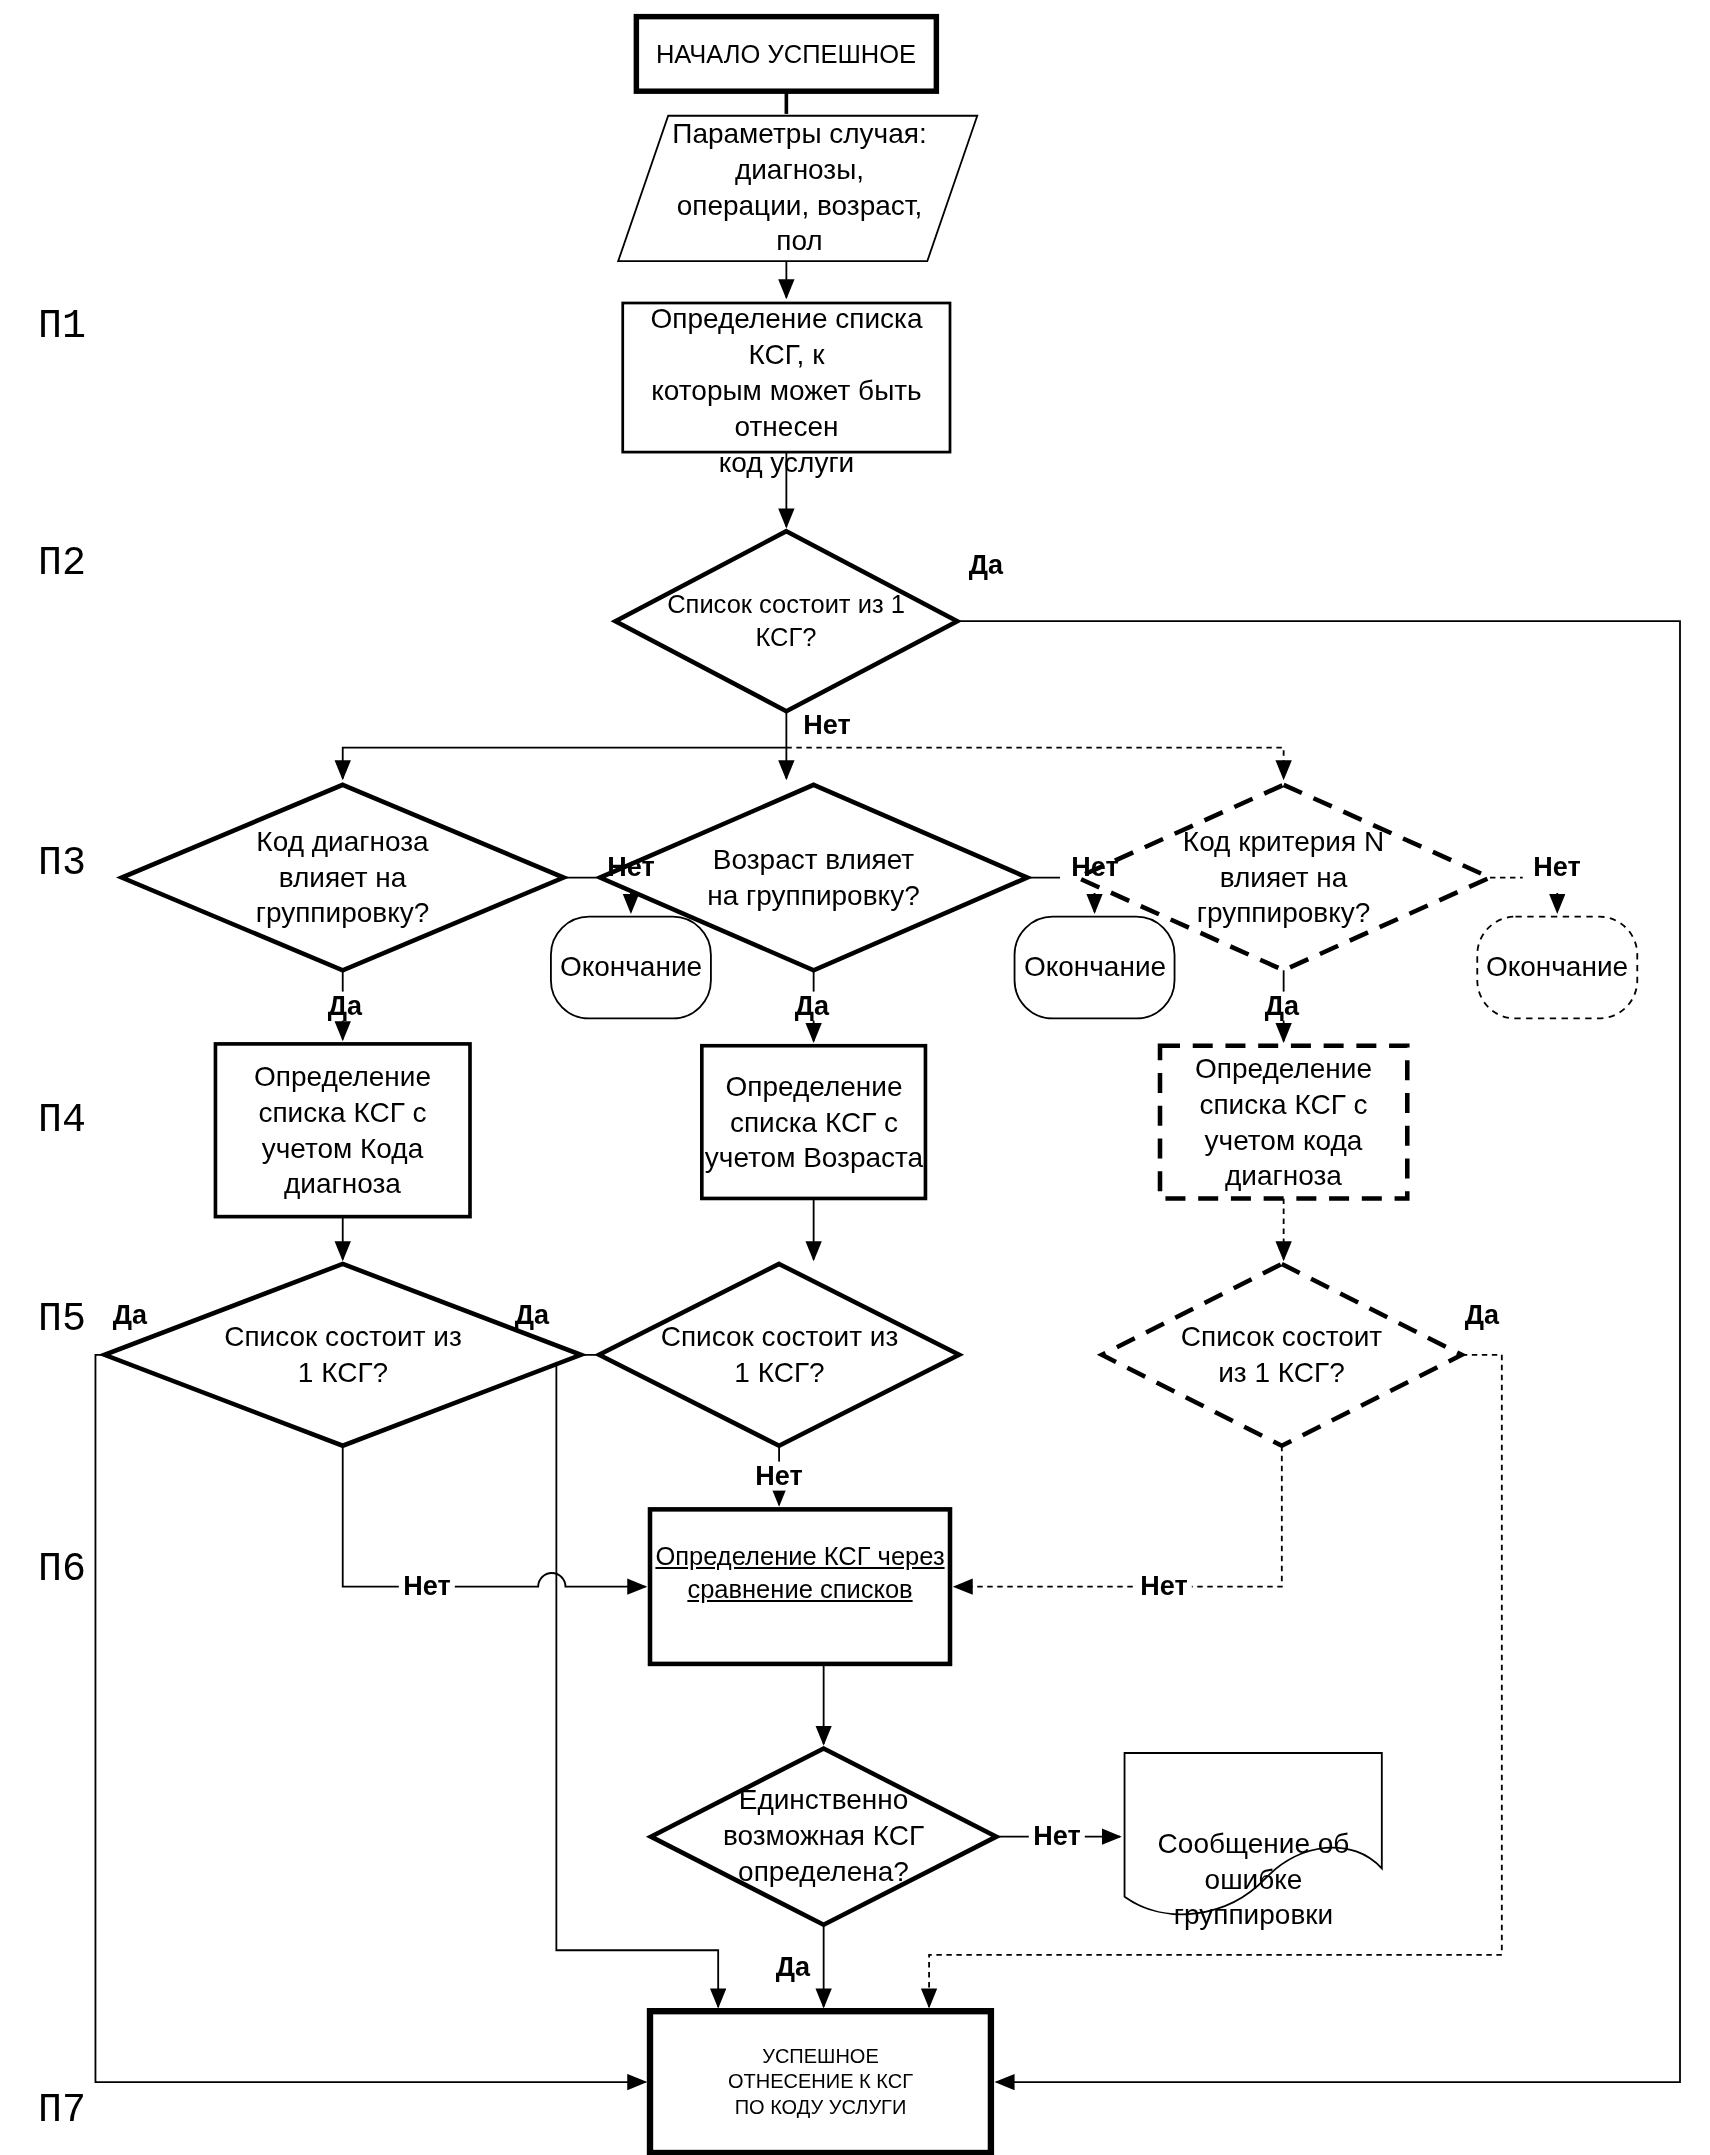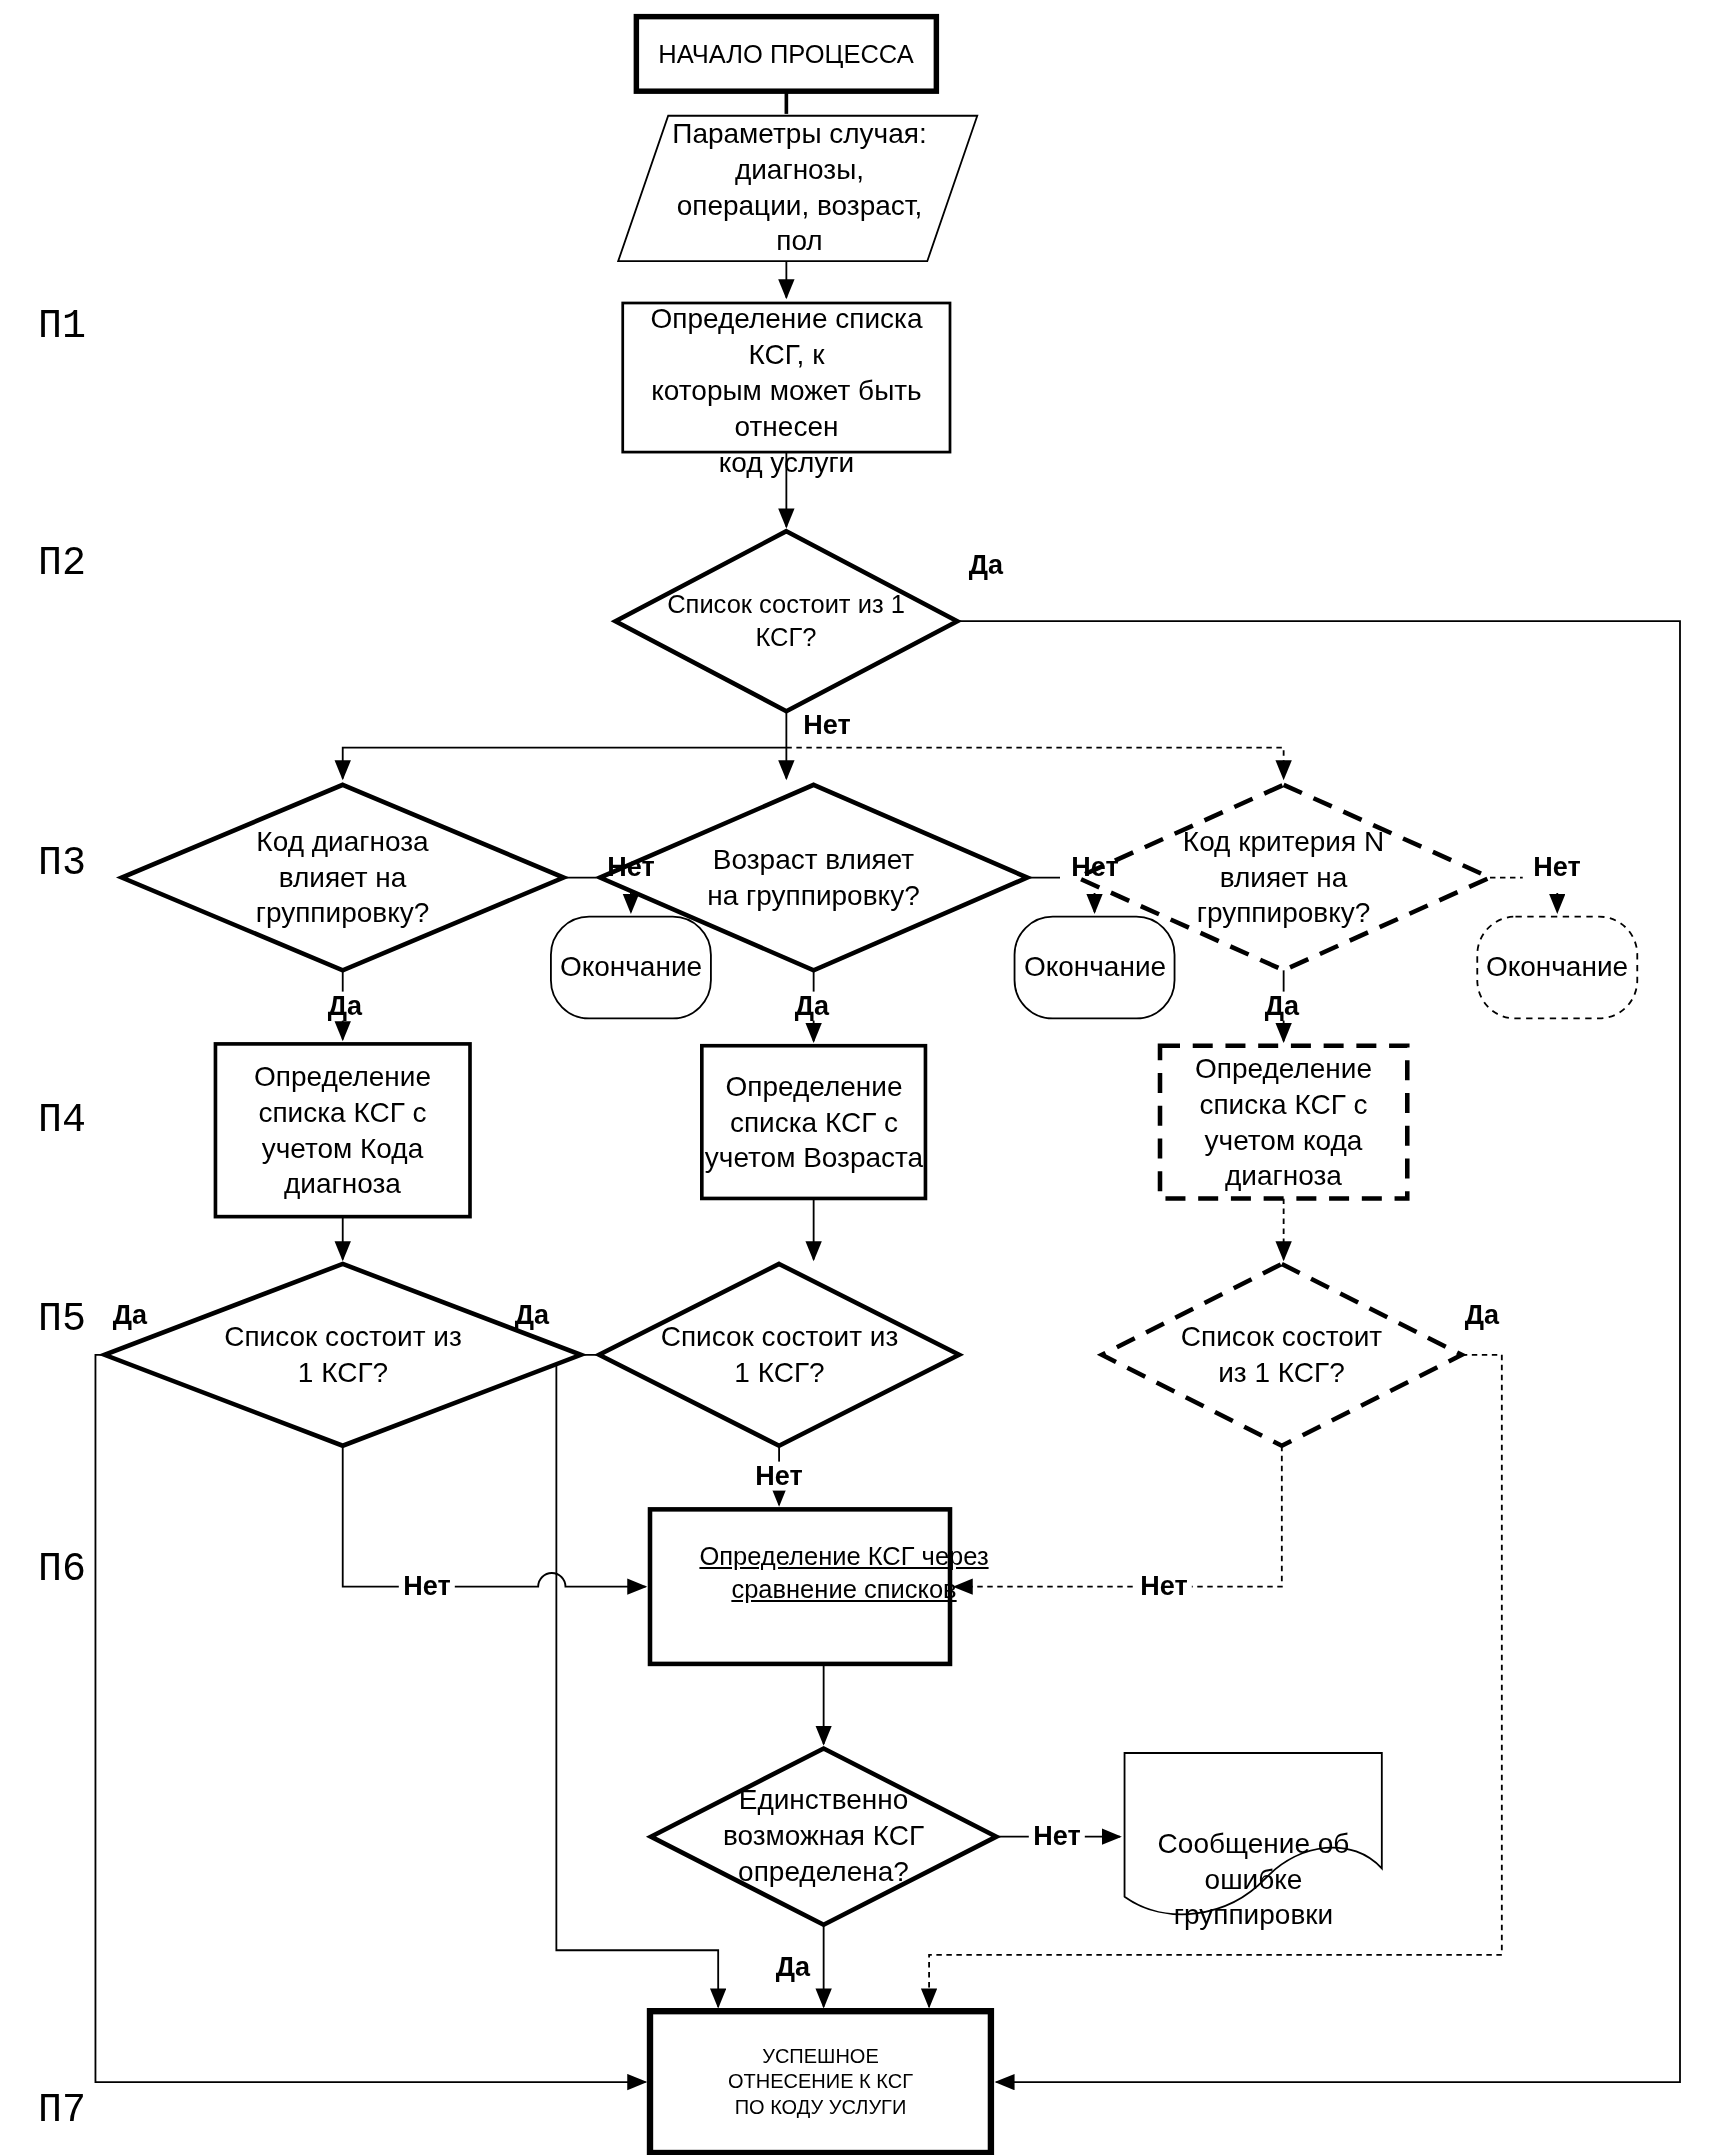--- a/index.html
+++ b/index.html
@@ -6,21 +6,21 @@
   body{
     width:1710px;height:2156px;position:relative;background:#ffffff;
     font-family:"Liberation Sans", sans-serif;color:#000;
     overflow:hidden;
   }
   svg{position:absolute;left:0;top:0;}
   .txt{
     position:absolute;display:flex;align-items:center;justify-content:center;
     text-align:center;white-space:pre-line;font-size:28px;line-height:1.28;color:#000;
   }
-  .u{text-decoration:underline;margin-left:44px;}
+  .u{text-decoration:underline;}
   .lbl{
     position:absolute;transform:translate(-50%,-50%);
     font-size:27px;line-height:1;color:#000;white-space:nowrap;font-weight:bold;
   }
   .lbl.bg{background:#ffffff;padding:0.9px 4.5px;}
   .plabel{
     position:absolute;font-size:40px;line-height:1;color:#000;white-space:nowrap;font-family:Liberation Mono, monospace;
   }
 </style>
 </head>
@@ -118,21 +118,21 @@
 </svg>
 
 <div class="plabel" style="left:38px;top:307px">П1</div>
 <div class="plabel" style="left:38px;top:544px">П2</div>
 <div class="plabel" style="left:38px;top:844px">П3</div>
 <div class="plabel" style="left:38px;top:1101px">П4</div>
 <div class="plabel" style="left:38px;top:1300px">П5</div>
 <div class="plabel" style="left:38px;top:1550px">П6</div>
 <div class="plabel" style="left:38px;top:2091px">П7</div>
 
-<div class="txt" style="left:636px;top:16.4px;width:300px;height:75px;font-size:25.5px">НАЧАЛО ПРОЦЕССА</div>
+<div class="txt" style="left:636px;top:16.4px;width:300px;height:75px;font-size:25.5px">НАЧАЛО УСПЕШНОЕ</div>
 <div class="txt" style="left:636px;top:115px;width:327px;height:145px">Параметры случая:
 диагнозы,
 операции, возраст,
 пол</div>
 <div class="txt" style="left:623px;top:299px;width:327px;height:184px">Определение списка КСГ, к
 которым может быть отнесен
 код услуги</div>
 <div class="txt" style="left:636px;top:531px;width:300px;height:180px;font-size:25.5px">Список состоит из 1
 КСГ?</div>
 

